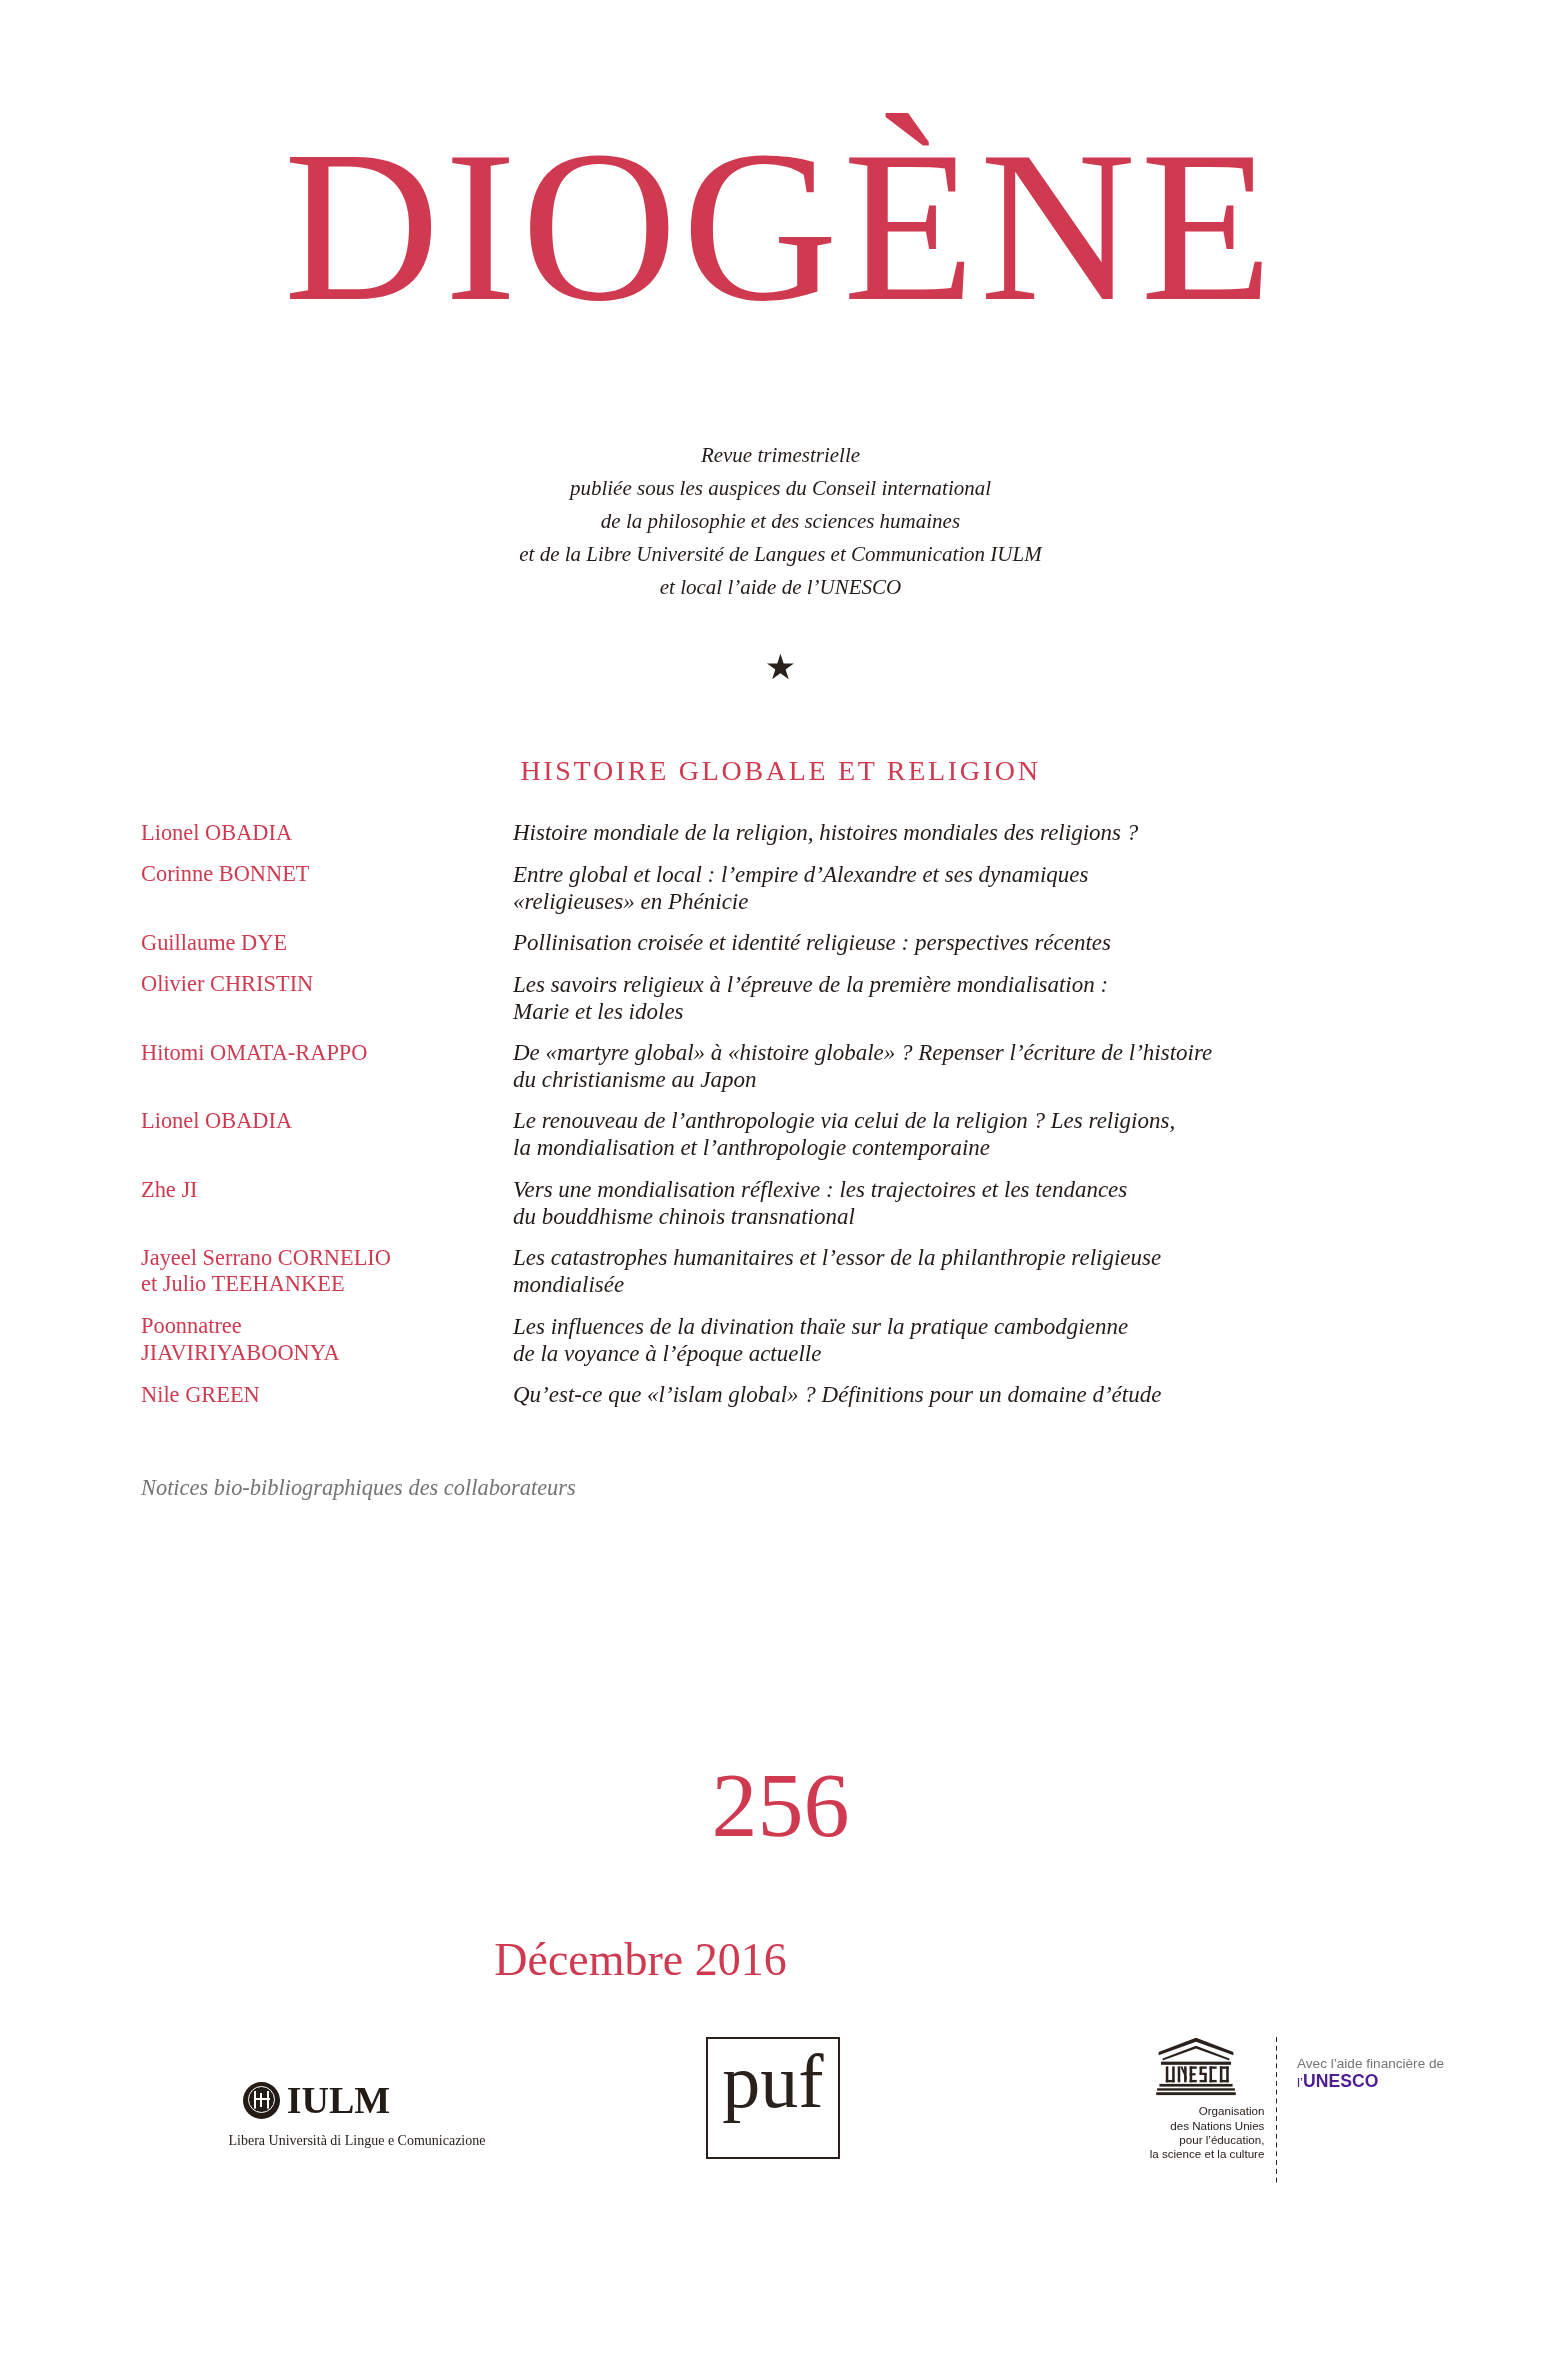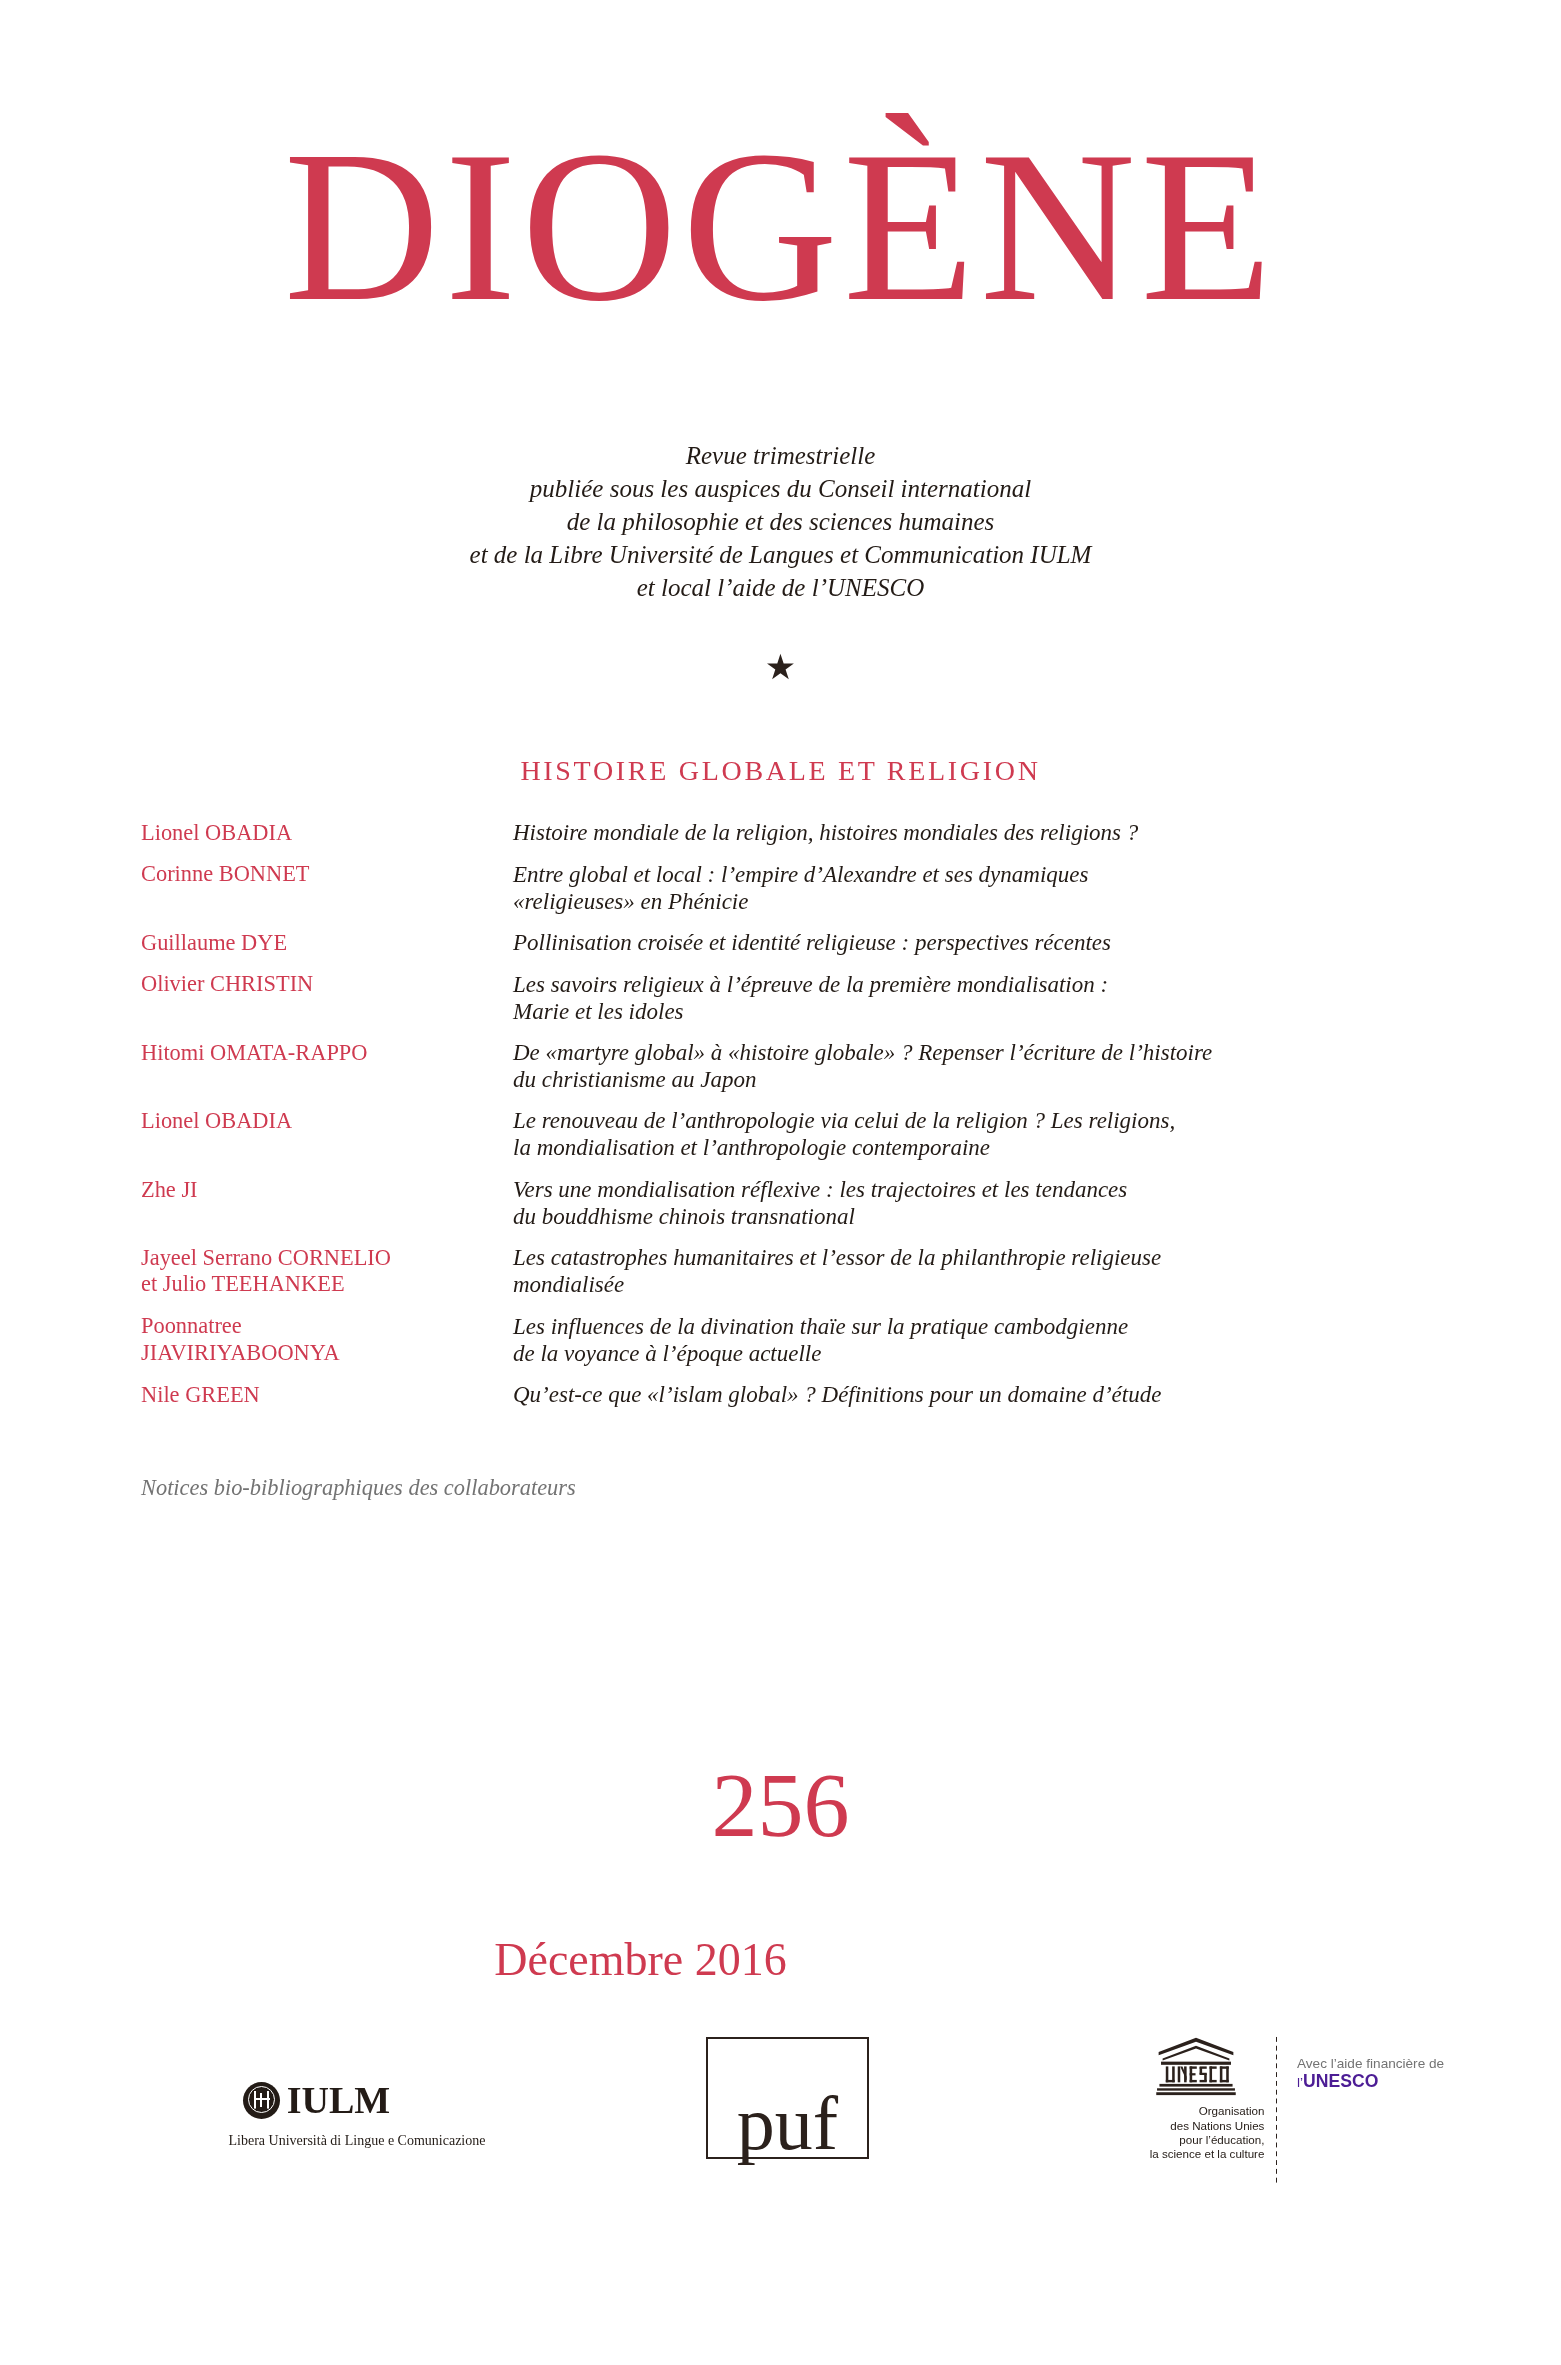--- a/index.html
+++ b/index.html
@@ -34,21 +34,21 @@
 
   
   #subtitle {
     position: absolute;
     top: 439px;
     left: 0;
     width: 1561px;
     text-align: center;
     font-family: "Liberation Serif", serif;
     font-style: italic;
-    font-size: 25px;
+    font-size: 21px;
     line-height: 33px;
     color: #231b16;
   }
   #subtitle .sline { display: block; }
 
   
   #star {
     position: absolute;
     top: 650px;
     left: 0;
@@ -208,26 +208,26 @@
     text-align: center;
     margin-top: 14px;
     white-space: nowrap;
   }
 
   
   #logo-puf {
     position: absolute;
     left: 706px;
     top: 2.4px;
-    width: 163px;
+    width: 134px;
     height: 122px;
     border: 2.4px solid #2b211c;
     box-sizing: border-box;
     display: flex;
-    align-items: flex-end;
+    align-items: flex-start;
     justify-content: center;
   }
   #logo-puf .puf-word {
     font-family: "Liberation Serif", serif;
     font-size: 76px;
     line-height: 76px;
     color: #2b211c;
     position: relative;
     top: 3.2px;
   }

